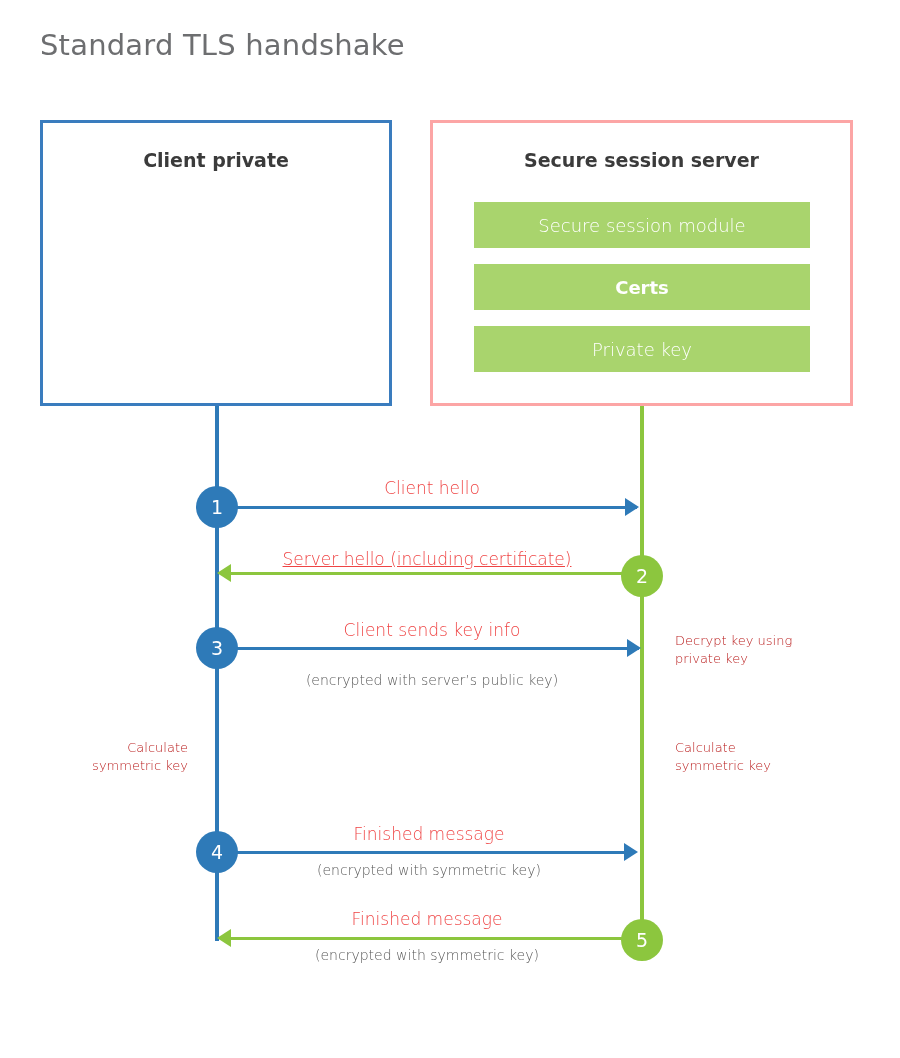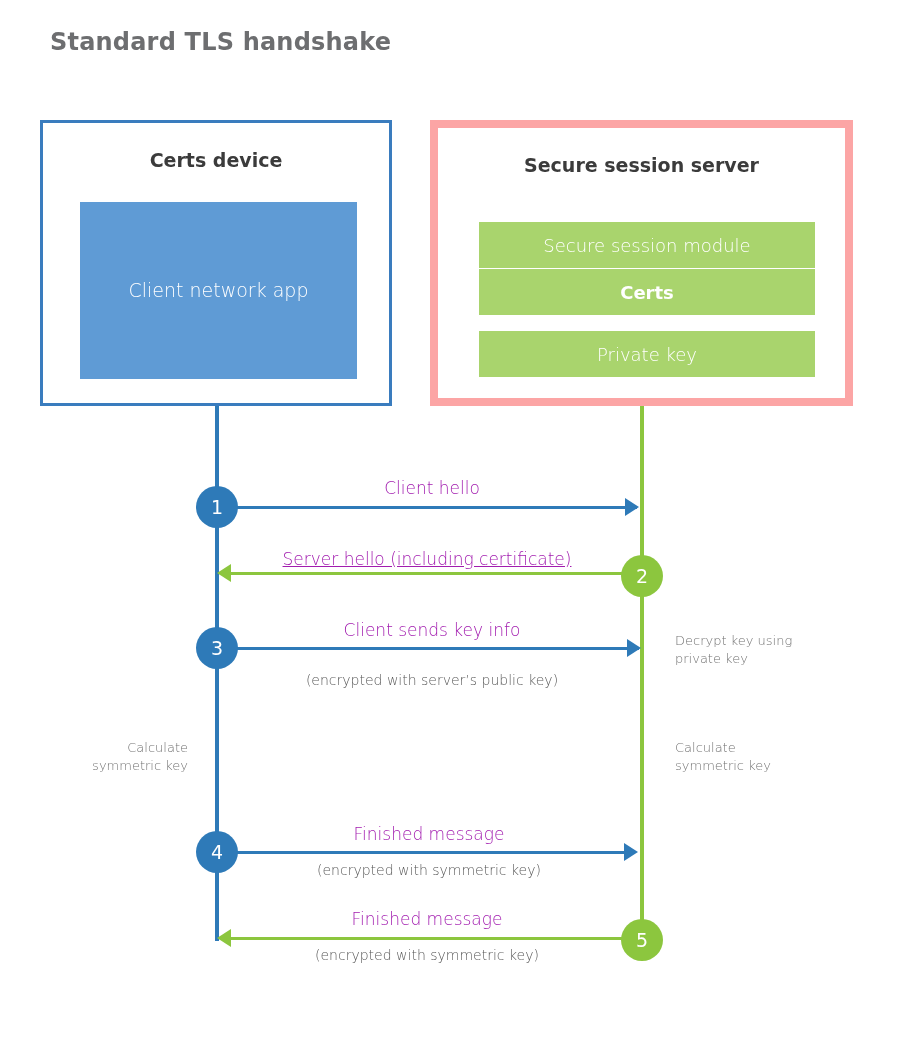--- a/index.html
+++ b/index.html
@@ -17,24 +17,24 @@
 
   .stage {
     position: absolute;
     left: 0; top: 0;
     width: 900px; height: 1058px;
   }
 
   
   .page-title {
     position: absolute;
-    left: 50px;
+    left: 40px;
     top: 28px;
-    font-size: 24px;
-    font-weight: 700;
+    font-size: 29px;
+    font-weight: 400;
     color: #6d6e70;
     letter-spacing: 0.2px;
     white-space: nowrap;
   }
 
   
   .party-box {
     position: absolute;
     background: #ffffff;
     box-sizing: border-box;
@@ -44,21 +44,21 @@
     top: 120px;
     width: 352px;
     height: 286px;
     border: 3px solid #3a7cbe;
   }
   #server-box {
     left: 430px;
     top: 120px;
     width: 423px;
     height: 286px;
-    border: 8px solid #fca5a5;
+    border: 3px solid #fca5a5;
   }
   .party-title {
     position: absolute;
     left: 0;
     right: 0;
     top: 26px;
     text-align: center;
     font-size: 19px;
     font-weight: bold;
     color: #3b3b3b;
@@ -92,21 +92,21 @@
     height: 46px;
     background: #a9d46d;
     color: #ffffff;
     font-size: 18px;
     font-weight: 300;
     display: flex;
     align-items: center;
     justify-content: center;
     box-sizing: border-box;
   }
-  #server-bar-0 { top: 79px; margin-top: 15px; }
+  #server-bar-0 { top: 79px; }
   #server-bar-1 { top: 141px; font-weight: bold; }
   #server-bar-2 { top: 203px; }
 
   
   .lifeline {
     position: absolute;
     width: 4px;
   }
   #client-lifeline {
     left: 215px;
@@ -152,49 +152,48 @@
     align-items: center;
     justify-content: center;
   }
   .step-circle.blue { background: #2e7ab8; }
   .step-circle.green { background: #8cc63e; }
 
   
   .arrow-label {
     position: absolute;
     text-align: center;
-    color: #a21caf;
+    color: #ef4444;
     font-weight: 300;
     white-space: nowrap;
   }
   .arrow-label.primary { font-size: 17px; }
   .arrow-label.secondary { font-size: 14px; color: #5a5a5a; }
 
   
   .side-note {
     position: absolute;
     font-size: 13px;
     font-weight: 300;
-    color: #737373;
+    color: #b91c1c;
     line-height: 1.35;
     white-space: pre-line;
   }
   .side-note.right-align { text-align: right; }
   .side-note.left-align { text-align: left; }
 </style>
 </head>
 <body>
 
 <div class="stage">
 
   <div class="page-title">Standard TLS handshake</div>
 
   <div class="party-box" id="client-box">
-    <div class="party-title">Certs device</div>
-    <div id="client-app">Client network app</div>
+    <div class="party-title">Client private</div>
   </div>
 
   <div class="party-box" id="server-box">
     <div class="party-title">Secure session server</div>
     <div class="server-bar" id="server-bar-0">Secure session module</div>
     <div class="server-bar" id="server-bar-1">Certs</div>
     <div class="server-bar" id="server-bar-2">Private key</div>
   </div>
 
   <div class="lifeline" id="client-lifeline"></div>

